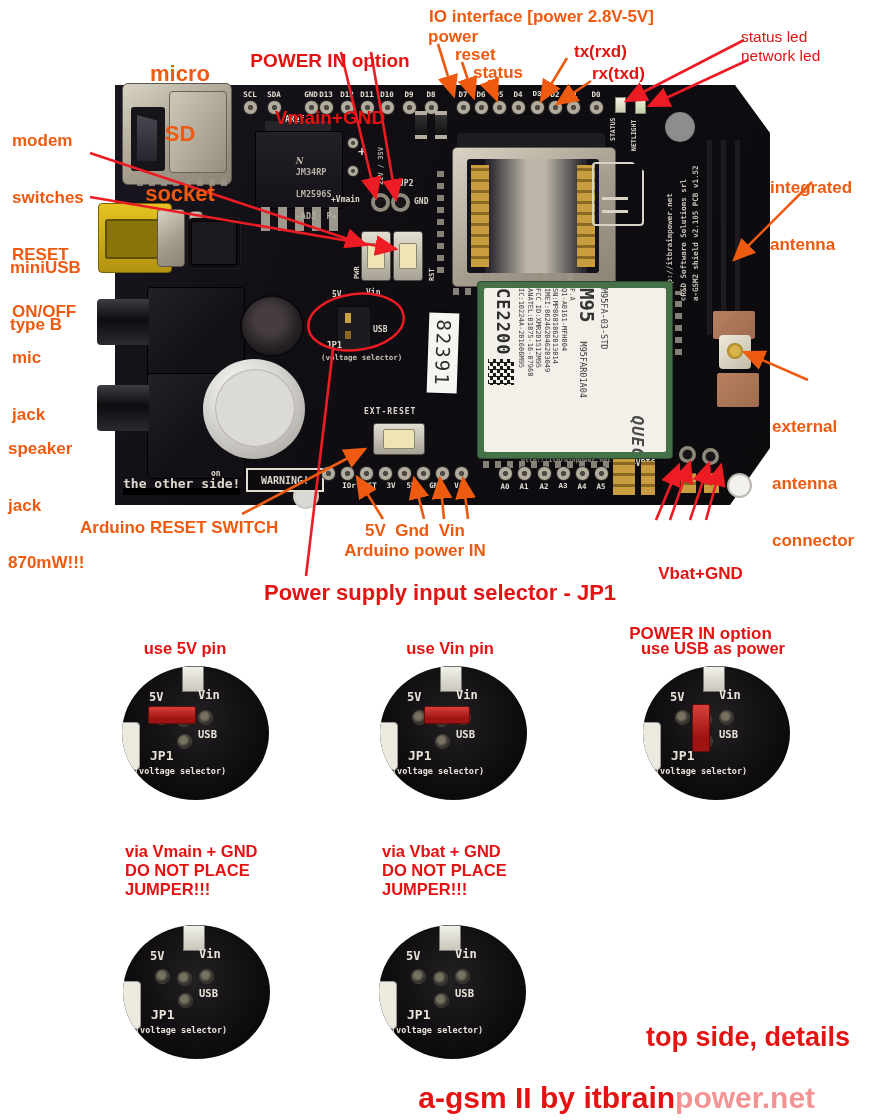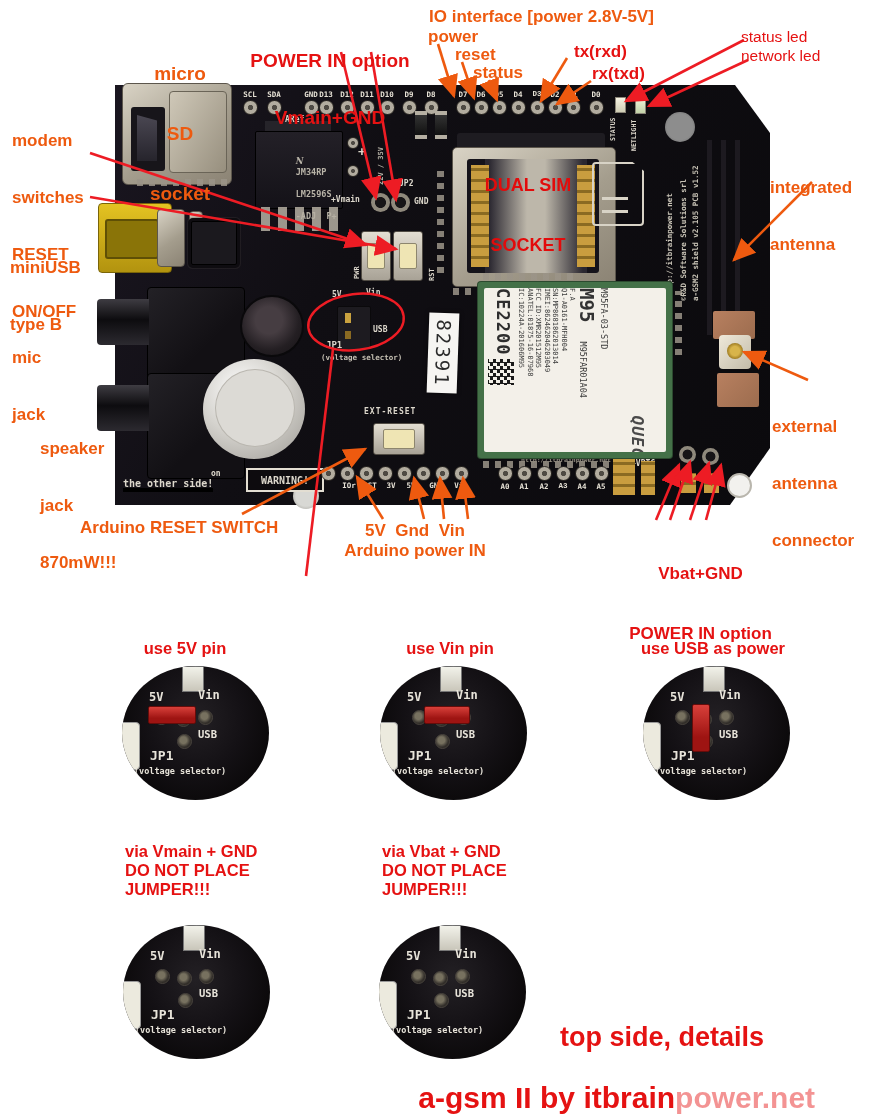--- a/index.html
+++ b/index.html
@@ -196,21 +196,21 @@
     <div class="vstrip" style="left:560px;top:206px;height:64px;"></div>
 
     <div class="silk" style="left:249px;top:322px;letter-spacing:1px;">EXT-RESET</div>
     <div class="tact" style="left:258px;top:338px;width:50px;height:30px;"></div>
     <div class="tactc" style="left:268px;top:344px;width:30px;height:18px;"></div>
 
     <div class="abs" style="left:131px;top:383px;width:74px;height:20px;border:2px solid #e3ded2;background:#0d0b0e;display:flex;align-items:center;justify-content:center;">
       <span class="silk" style="position:static;font-size:10px;">WARNING!</span>
     </div>
     <div class="silk" style="left:96px;top:384px;">on</div>
-    <div class="silk" style="left:8px;top:394px;font-size:10px;border-bottom:4px solid #000000;">the other side!</div>
+    <div class="silk" style="left:8px;top:394px;font-size:13px;border-bottom:7px solid #000000;">the other side!</div>
 
     <div id="botpins">
         <div class="pad" style="left: 206px; top: 381px;"></div>
         <div class="pad" style="left: 225px; top: 381px;"></div>
         <div class="pad" style="left: 244px; top: 381px;"></div>
         <div class="pad" style="left: 263px; top: 381px;"></div>
         <div class="pad" style="left: 282px; top: 381px;"></div>
         <div class="pad" style="left: 301px; top: 381px;"></div>
         <div class="pad" style="left: 320px; top: 381px;"></div>
         <div class="pad" style="left: 339px; top: 381px;"></div>
@@ -308,21 +308,21 @@
       <line x1="812" y1="182" x2="734" y2="260" marker-end="url(#mo)"></line>
       <line x1="808" y1="380" x2="744" y2="352" marker-end="url(#mo)"></line>
       <line x1="242" y1="514" x2="365" y2="449" marker-end="url(#mo)"></line>
       <line x1="383" y1="519" x2="357" y2="477" marker-end="url(#mo)"></line>
       <line x1="424" y1="519" x2="414" y2="478" marker-end="url(#mo)"></line>
       <line x1="444" y1="519" x2="440" y2="478" marker-end="url(#mo)"></line>
       <line x1="468" y1="519" x2="463" y2="478" marker-end="url(#mo)"></line>
     </g>
   </svg>
 
-  <div class="ann orange ctr" style="left:125px;top:24px;width:110px;font-size:19px;line-height:20px;">
+  <div class="ann orange ctr" style="left:125px;top:24px;width:110px;font-size:22px;line-height:20px;">
     <div>micro</div>
     <div>SD</div>
     <div>socket</div>
   </div>
   <div class="ann red ctr" style="left:240px;top:13px;width:180px;font-size:19px;line-height:19px;">
     <div>POWER IN option</div>
     <div>Vmain+GND</div>
   </div>
   <div class="ann orange" style="left:429px;top:7px;">IO interface [power 2.8V-5V]</div>
   <div class="ann orange" style="left:428px;top:27px;">power</div>
@@ -339,45 +339,42 @@
   <div class="ann orange" style="left:12px;top:93px;">
     <div>modem</div>
     <div>switches</div>
     <div>RESET</div>
     <div>ON/OFF</div>
   </div>
   <div class="ann orange" style="left:12px;top:310px;">
     <div>mic</div>
     <div>jack</div>
   </div>
-  <div class="ann orange" style="left:8px;top:401px;margin-left:32px;">
+  <div class="ann orange" style="left:8px;top:401px;">
     <div>speaker</div>
     <div>jack</div>
     <div>870mW!!!</div>
   </div>
   <div class="ann orange" style="left:770px;top:140px;">
     <div>integrated</div>
     <div>antenna</div>
   </div>
   <div class="ann orange" style="left:772px;top:379px;">
     <div>external</div>
     <div>antenna</div>
     <div>connector</div>
-  </div>
-  <div class="ann ctr" style="left:448px;top:135px;width:160px;font-size:18px;line-height:20px;color:#e30b0b;">
-    <div>DUAL SIM</div>
-    <div>SOCKET</div>
   </div>
   <div class="ann orange" style="left:80px;top:518px;">Arduino RESET SWITCH</div>
   <div class="ann orange" style="left:365px;top:521px;">5V  Gnd  Vin</div>
   <div class="ann orange ctr" style="left:330px;top:541px;width:170px;">Arduino power IN</div>
   <div class="ann red ctr" style="left:618px;top:524px;width:165px;line-height:20px;">
     <div>Vbat+GND</div>
     <div>POWER IN option</div>
   </div>
+  <div class="ann red ctr" style="left:240px;top:583px;width:400px;font-size:22px;">Power supply input selector - JP1</div>
 
   <div id="details">
       <div class="dcircle" style="left: 122px; top: 666px;">
         <div class="abs" style="left: 60px; top: 0px; width: 20px; height: 24px; background: linear-gradient(rgb(242, 242, 234), rgb(201, 198, 186)); border: 1px solid rgb(119, 119, 119);"></div>
         <div class="abs" style="left: -4px; top: 56px; width: 20px; height: 46px; background: rgb(236, 234, 222); border: 1px solid rgb(153, 153, 153); border-radius: 4px;"></div>
         <div class="csilk" style="left: 27px; top: 24px; font-size: 12px;">5V</div>
         <div class="csilk" style="left: 76px; top: 22px; font-size: 12px;">Vin</div>
         <div class="cpin" style="left: 32px; top: 44px;"></div>
         <div class="cpin" style="left: 54px; top: 46px;"></div>
         <div class="cpin" style="left: 76px; top: 44px;"></div>
@@ -449,17 +446,17 @@
         <div style="">DO NOT PLACE</div>
         <div style="">JUMPER!!!</div>
       </div>
       <div class="dlabel2" style="left: 382px; top: 842px;">
         <div style="">via Vbat + GND</div>
         <div style="">DO NOT PLACE</div>
         <div style="">JUMPER!!!</div>
       </div>
     </div>
 
-  <div class="ann red" style="left:560px;top:1028px;width:290px;font-size:27px;text-align:left;">top side, details</div>
+  <div class="ann red" style="left:560px;top:1028px;width:290px;font-size:27px;text-align:right;">top side, details</div>
   <div class="ann" style="left:385px;top:1069px;font-size:30px;">
     <span class="red">a-gsm II by itbrain</span><span style="color:#e51212;opacity:.45;">power.net</span>
   </div>
 </div>
 
 </body></html>

